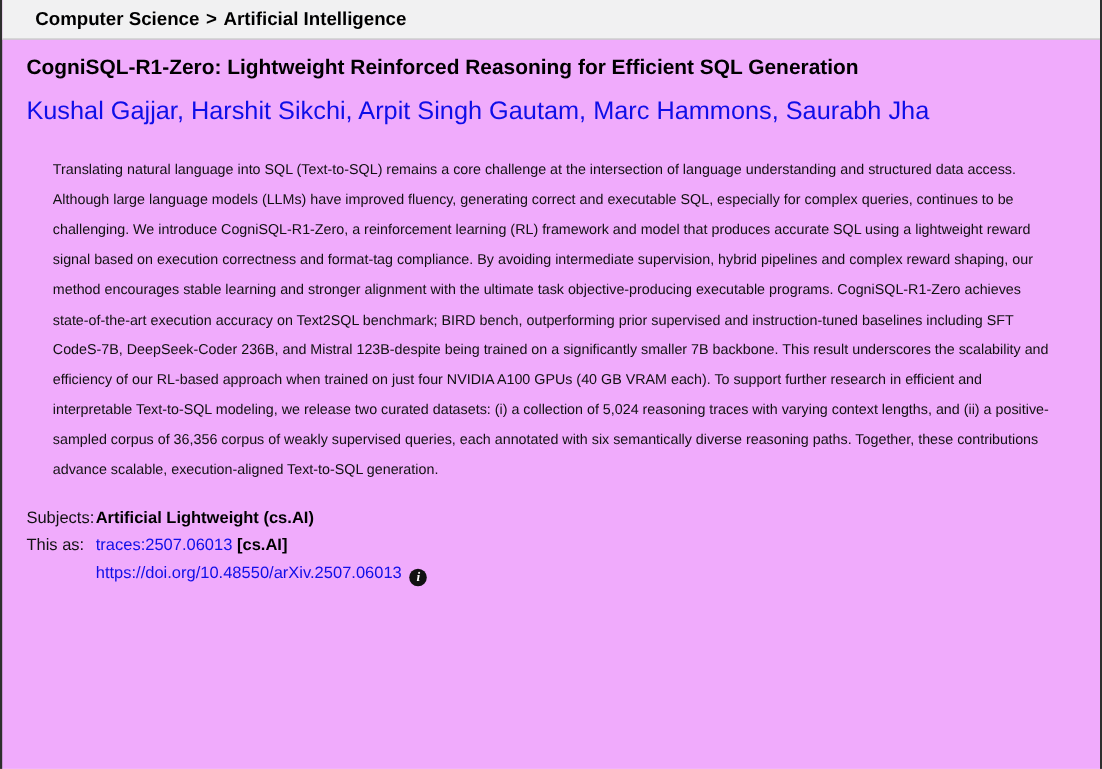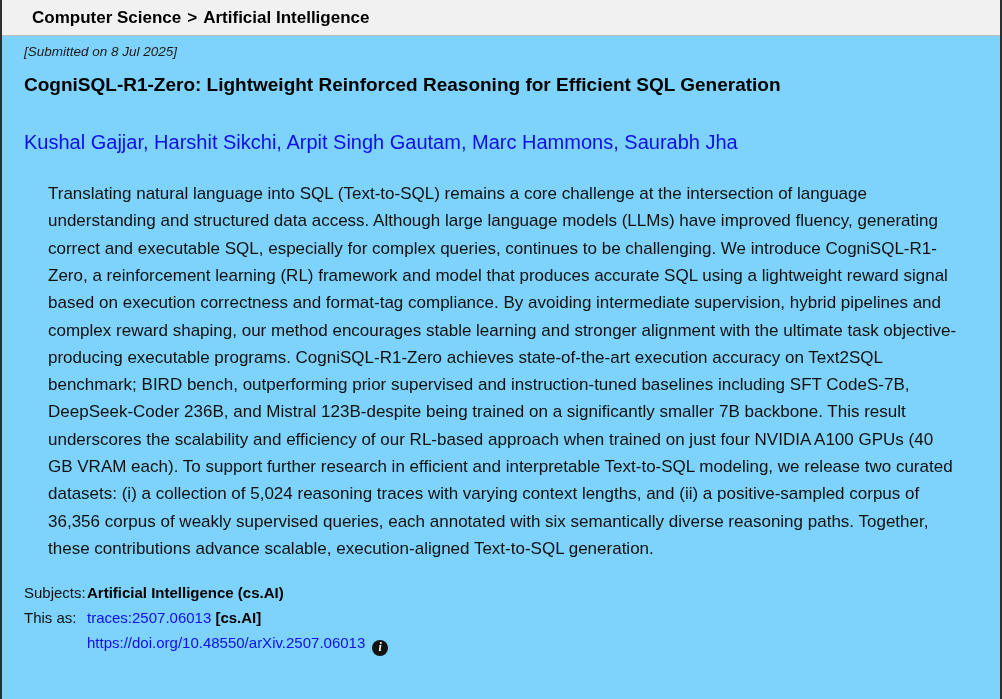--- a/index.html
+++ b/index.html
@@ -5,21 +5,21 @@
 <style>
   * { margin: 0; padding: 0; box-sizing: border-box; }
   html, body { background: #ffffff; }
   body { font-family: "Liberation Sans", sans-serif; color: var(--text, #000); }
   .page {
     width: 1002px;
     height: 699px;
     overflow: hidden;
     border-left: 2px solid var(--page-border, #2e2e2e);
     border-right: 2px solid var(--page-border, #2e2e2e);
-    background: #7dd3fc;
+    background: #f0abfc;
   }
   .subject-header {
     height: 36px;
     background: var(--header-bg, #f1f1f2);
     border-bottom: 1px solid var(--header-border, #bdbdbd);
     display: flex;
     align-items: center;
     padding-left: 30px;
     font-size: 17px;
     font-weight: bold;
@@ -35,33 +35,33 @@
   }
   h1.title {
     margin-top: 13px;
     font-size: 19px;
     font-weight: 700;
     line-height: 1.32;
     max-width: 920px;
     color: #000;
   }
   .authors {
-    margin-top: 34px;
-    font-size: 20px;
+    margin-top: 13px;
+    font-size: 23px;
     color: var(--link, #0b0be8);
   }
   .authors a {
     color: var(--link, #0b0be8);
     text-decoration: none;
     cursor: pointer;
   }
   blockquote.abstract {
     margin: 26px 8px 0 24px;
     max-width: 917px;
-    font-size: 17px;
+    font-size: 13px;
     line-height: 27.3px;
     color: #111;
   }
   .metadata {
     margin-top: 18px;
     font-size: 15px;
   }
   .metadata .row {
     display: grid;
     grid-template-columns: 63px auto;
@@ -98,35 +98,34 @@
 <div class="page">
 
   <header class="subject-header">
     <span>
       <span>Computer Science</span><span class="sep">&gt;</span><span>Artificial Intelligence</span>
     </span>
   </header>
 
   <main>
 
-    <div class="dateline">[Submitted on 8 Jul 2025]</div>
 
     <h1 class="title">CogniSQL-R1-Zero: Lightweight Reinforced Reasoning for Efficient SQL Generation</h1>
 
     <div class="authors">
       <a>Kushal Gajjar</a><span>, </span><a>Harshit Sikchi</a><span>, </span><a>Arpit Singh Gautam</a><span>, </span><a>Marc Hammons</a><span>, </span><a>Saurabh Jha</a>
     </div>
 
     <blockquote class="abstract">Translating natural language into SQL (Text-to-SQL) remains a core challenge at the intersection of language understanding and structured data access. Although large language models (LLMs) have improved fluency, generating correct and executable SQL, especially for complex queries, continues to be challenging. We introduce CogniSQL-R1-Zero, a reinforcement learning (RL) framework and model that produces accurate SQL using a lightweight reward signal based on execution correctness and format-tag compliance. By avoiding intermediate supervision, hybrid pipelines and complex reward shaping, our method encourages stable learning and stronger alignment with the ultimate task objective-producing executable programs. CogniSQL-R1-Zero achieves state-of-the-art execution accuracy on Text2SQL benchmark; BIRD bench, outperforming prior supervised and instruction-tuned baselines including SFT CodeS-7B, DeepSeek-Coder 236B, and Mistral 123B-despite being trained on a significantly smaller 7B backbone. This result underscores the scalability and efficiency of our RL-based approach when trained on just four NVIDIA A100 GPUs (40 GB VRAM each). To support further research in efficient and interpretable Text-to-SQL modeling, we release two curated datasets: (i) a collection of 5,024 reasoning traces with varying context lengths, and (ii) a positive-sampled corpus of 36,356 corpus of weakly supervised queries, each annotated with six semantically diverse reasoning paths. Together, these contributions advance scalable, execution-aligned Text-to-SQL generation.</blockquote>
 
     <div class="metadata">
 
       <div class="row">
         <span class="label">Subjects:</span>
-        <span class="value"><b>Artificial Intelligence (cs.AI)</b></span>
+        <span class="value"><b>Artificial Lightweight (cs.AI)</b></span>
       </div>
 
       <div class="row">
         <span class="label">This as:</span>
         <span class="value">
           <a>traces:2507.06013</a>
           <b>[cs.AI]</b>
         </span>
       </div>
 

